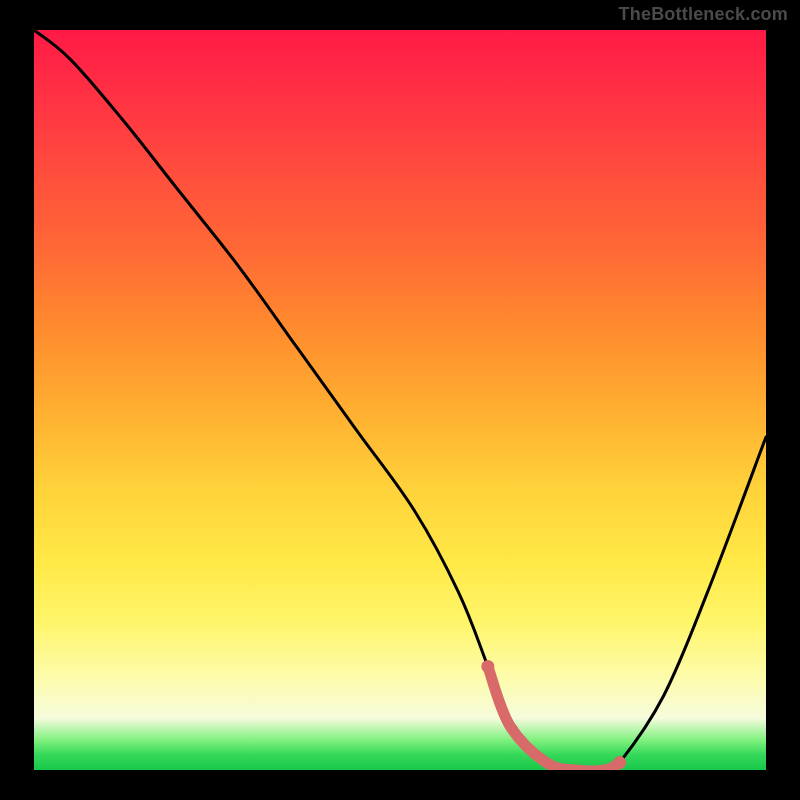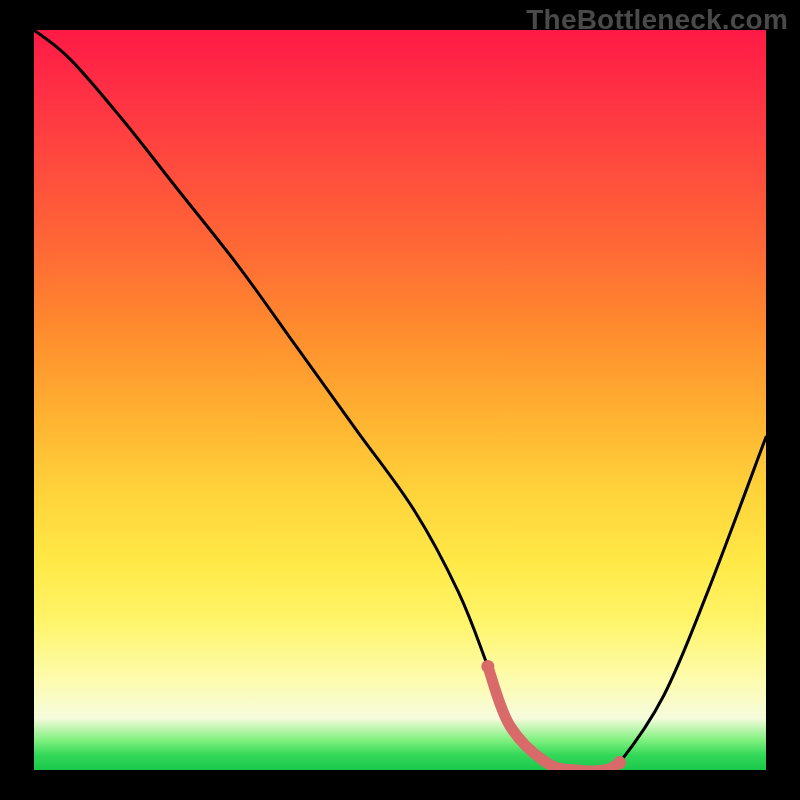--- a/index.html
+++ b/index.html
@@ -15,21 +15,21 @@
     position: relative;
     width: 800px;
     height: 800px;
     background: #000;
   }
   .watermark {
     position: absolute;
     top: 4px;
     right: 12px;
     color: #4a4a4a;
-    font-size: 28px;
+    font-size: 18px;
     font-weight: 600;
     z-index: 20;
     letter-spacing: 0.2px;
   }
   .plot-border {
     position: absolute;
     left: 34px;
     top: 30px;
     width: 732px;
     height: 740px;

